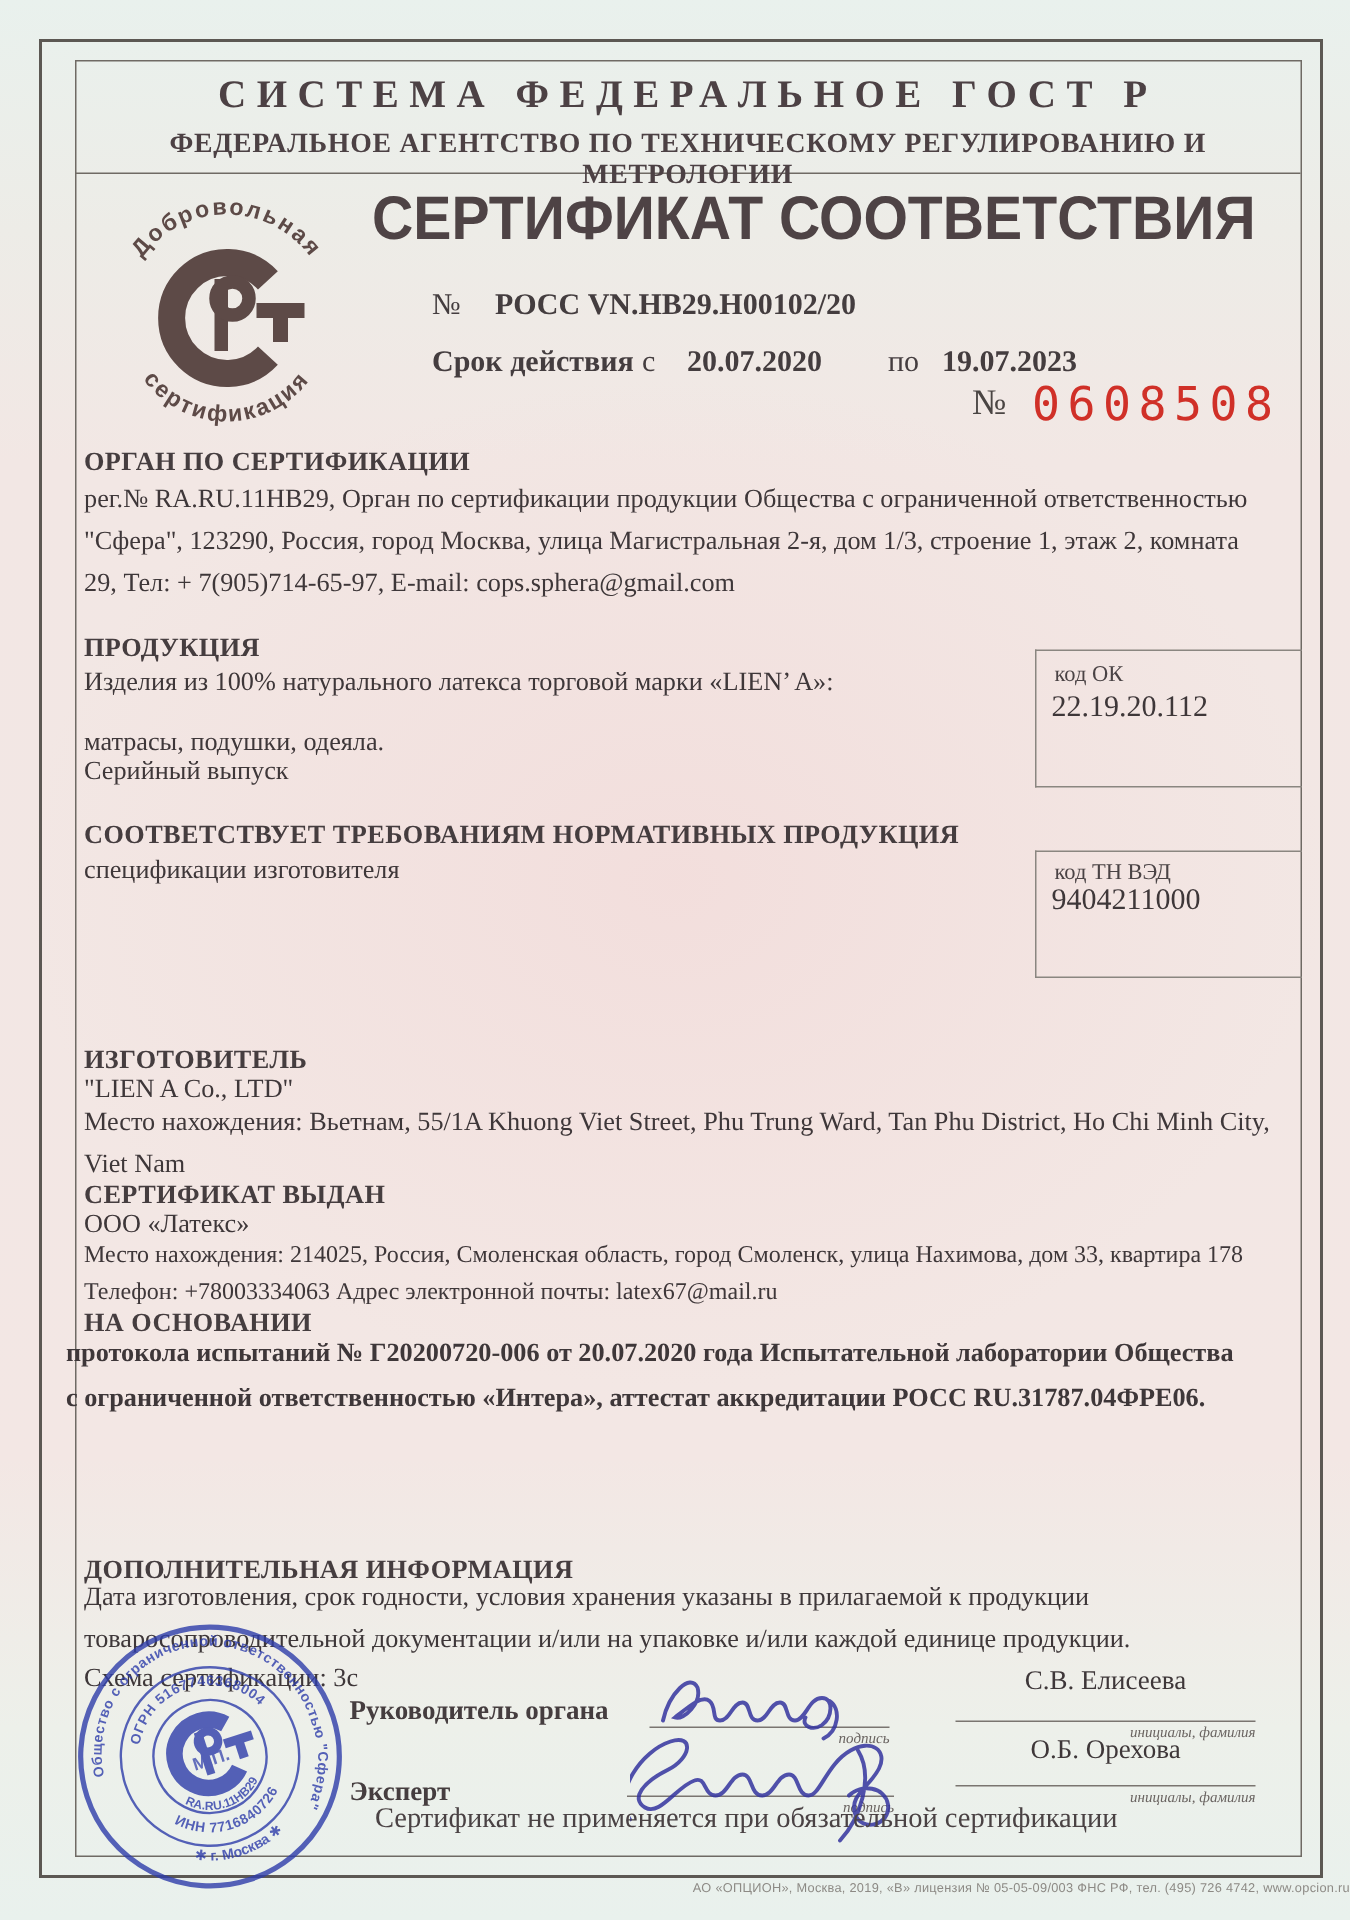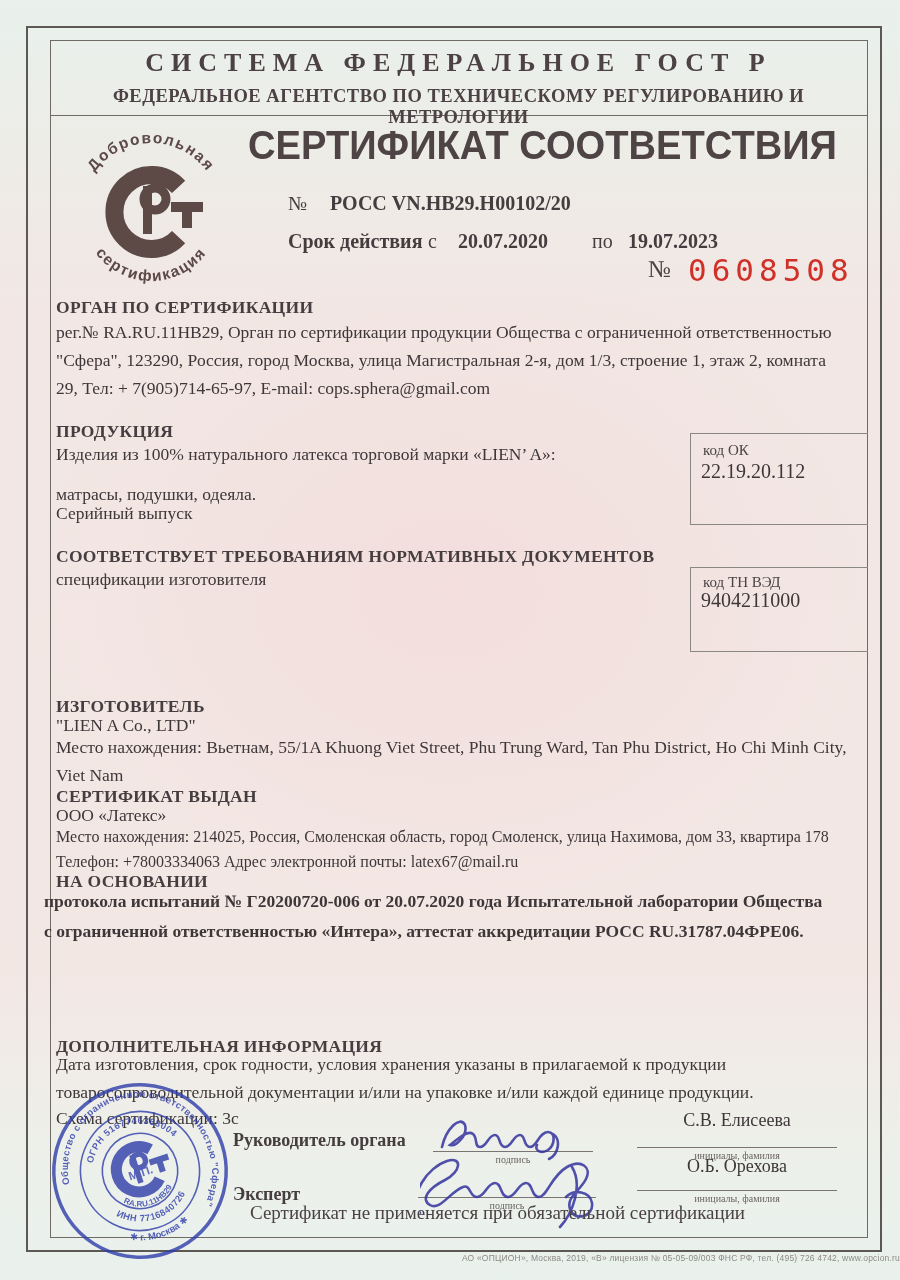--- a/index.html
+++ b/index.html
@@ -29,21 +29,21 @@
   .blank-no-sym{left:648px;top:256px;font-size:24px;color:#4a4543;}
   .blank-no{left:688px;top:252px;font-family:"DejaVu Sans Mono","Liberation Mono",monospace;
     font-size:31px;letter-spacing:5px;color:#d03028;}
   .sec-h{font-weight:bold;font-size:17.5px;color:#453d3f;letter-spacing:.3px;}
   .body-t{font-size:17.5px;line-height:28px;color:#3e3739;}
   .code-box{border:1px solid #8a8680;border-right:none;}
   .code-label{font-size:15px;color:#4a4345;}
   .code-value{font-size:20px;color:#3e3739;}
   .sig-label{font-weight:bold;font-size:18px;color:#453d3f;}
   .sig-line{border-top:1.2px solid #7a7570;height:0;}
-  .sig-cap{font-size:10px;color:#6a6461;text-align:center;}
+  .sig-cap{font-size:10px;color:#6a6461;text-align:right;font-style:italic;}
   .sig-name{font-size:18px;color:#3e3739;text-align:center;}
   .disclaimer{left:50px;top:1202px;width:817px;text-align:center;font-size:19px;color:#4a4244;margin-left:39px;}
   .footer{left:0;top:1253px;width:900px;text-align:right;font-size:8.5px;color:#8d8a85;font-family:"Liberation Sans",sans-serif;letter-spacing:.2px;}
   svg text{font-family:"Liberation Sans","DejaVu Sans",sans-serif;}
 </style>
 </head>
 <body>
 
 <div class="page">
 
@@ -97,21 +97,21 @@
   <div class="abs sec-h" style="left:56px;top:421px;">ПРОДУКЦИЯ</div>
   <div class="abs body-t" style="left:56px;top:439px;width:620px;line-height:30px;">Изделия из 100% натурального латекса торговой марки «LIEN’ A»:</div>
   <div class="abs body-t" style="left:56px;top:469px;width:620px;margin-top:11px;">матрасы, подушки, одеяла.</div>
   <div class="abs body-t" style="left:56px;top:499px;width:620px;">Серийный выпуск</div>
 
   <div class="abs code-box" style="left:690px;top:433px;width:177px;height:90px;">
     <div class="code-label" style="margin:8px 0 0 12px;">код ОК</div>
     <div class="code-value" style="margin:1px 0 0 10px;">22.19.20.112</div>
   </div>
 
-  <div class="abs sec-h" style="left:56px;top:546px;">СООТВЕТСТВУЕТ ТРЕБОВАНИЯМ НОРМАТИВНЫХ ДОКУМЕНТОВ</div>
+  <div class="abs sec-h" style="left:56px;top:546px;">СООТВЕТСТВУЕТ ТРЕБОВАНИЯМ НОРМАТИВНЫХ ПРОДУКЦИЯ</div>
   <div class="abs body-t" style="left:56px;top:565px;width:620px;">спецификации изготовителя</div>
 
   <div class="abs code-box" style="left:690px;top:567px;width:177px;height:83px;">
     <div class="code-label" style="margin:6px 0 0 12px;">код ТН ВЭД</div>
     <div class="code-value" style="margin:-2px 0 0 10px;">9404211000</div>
   </div>
 
   <div class="abs sec-h" style="left:56px;top:696px;">ИЗГОТОВИТЕЛЬ</div>
   <div class="abs body-t" style="left:56px;top:711px;width:810px;">"LIEN A Co., LTD"</div>
   <div class="abs body-t" style="left:56px;top:733px;width:812px;">Место нахождения: Вьетнам, 55/1A Khuong Viet Street, Phu Trung Ward, Tan Phu District, Ho Chi Minh City, Viet Nam</div>

